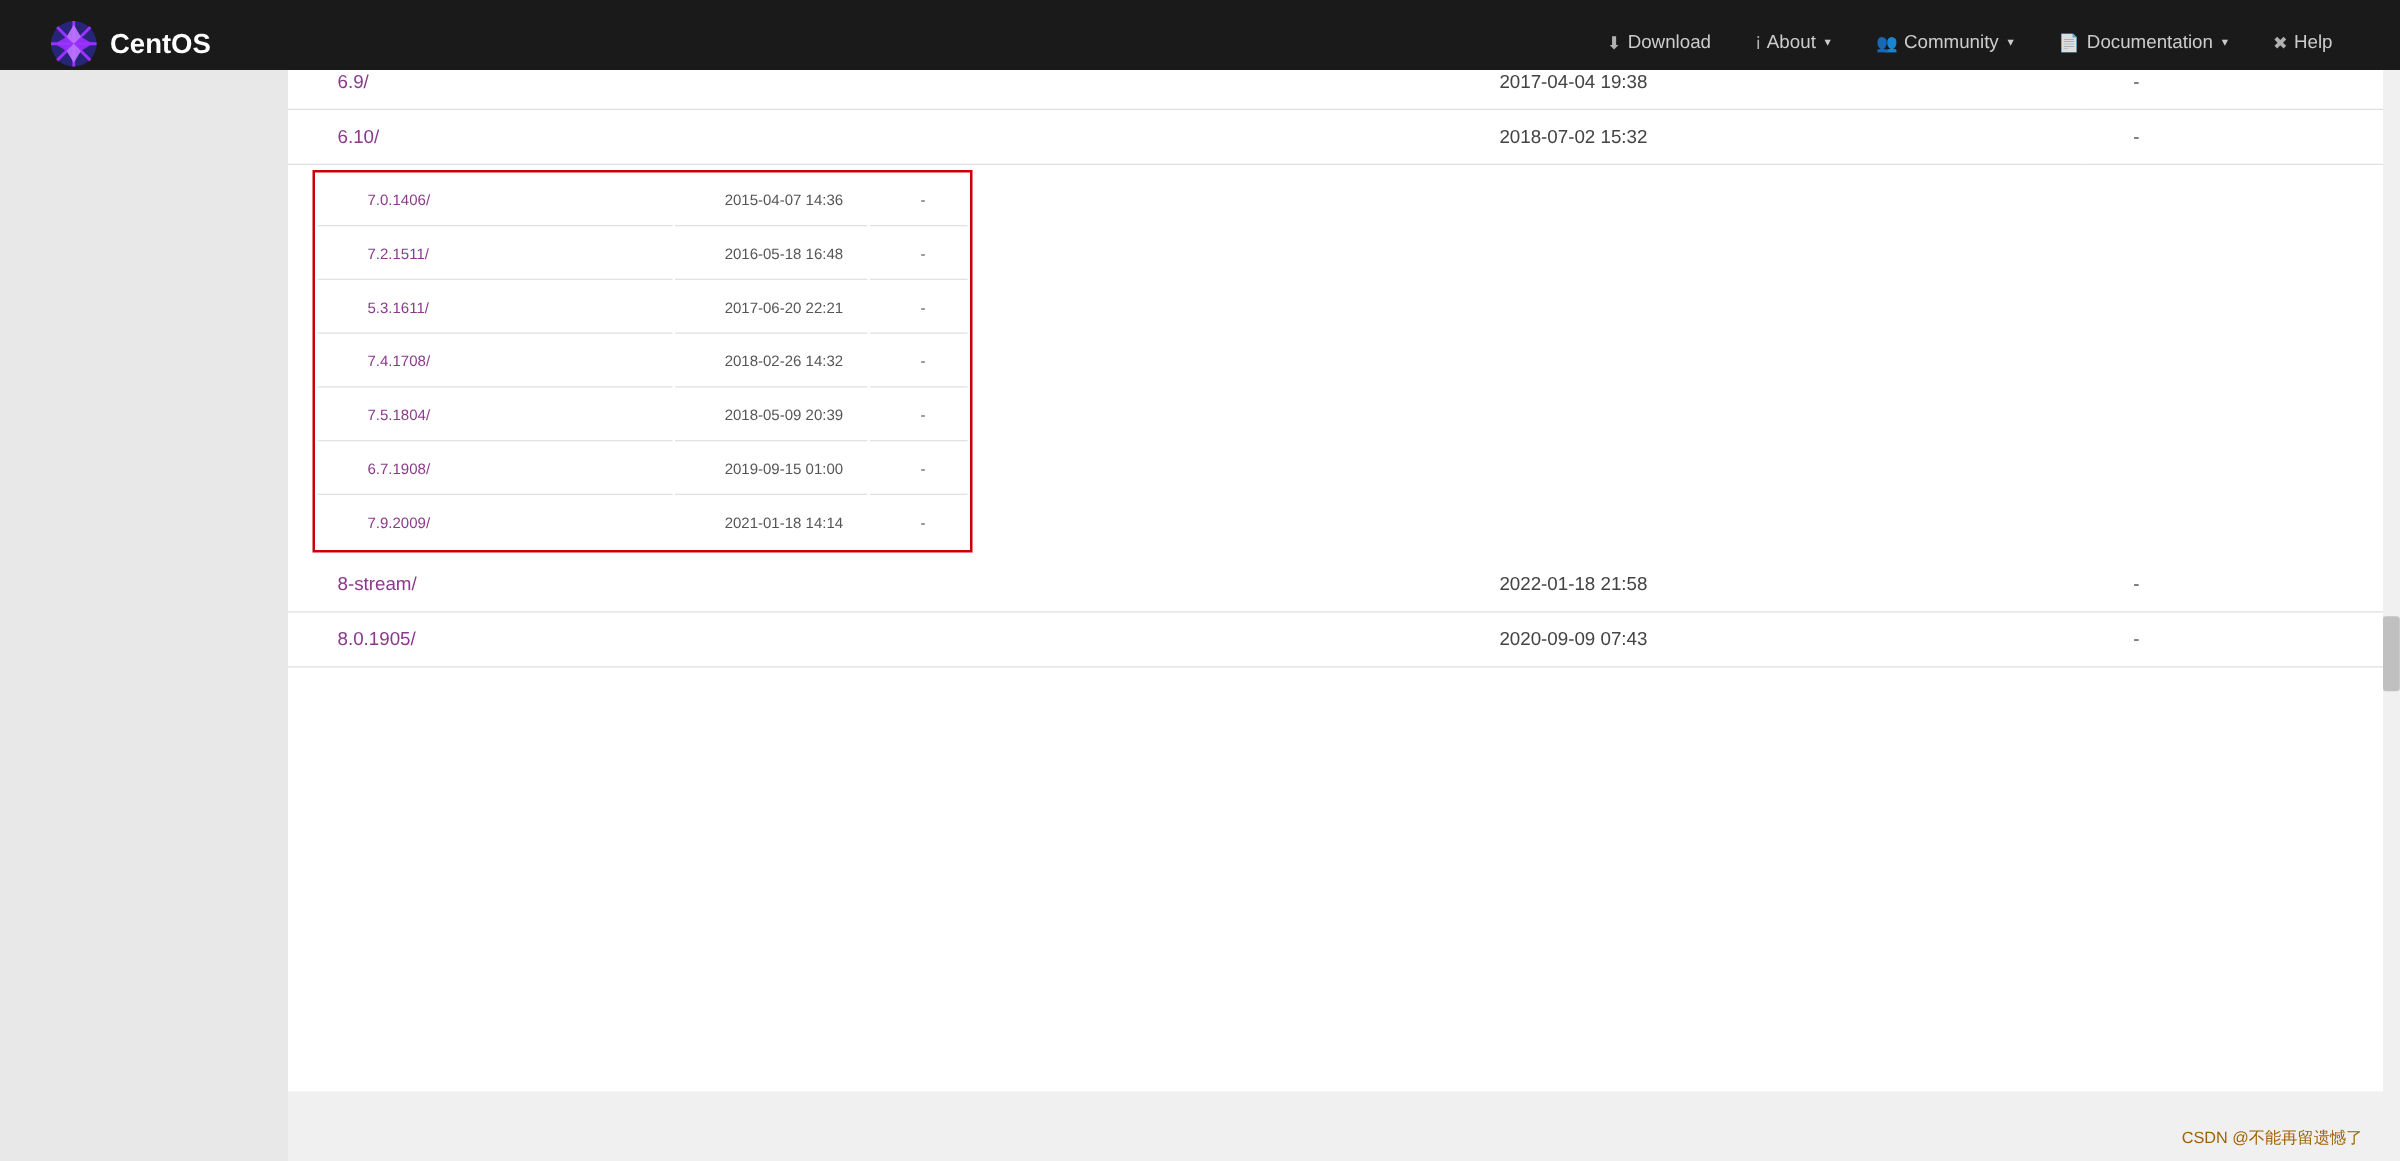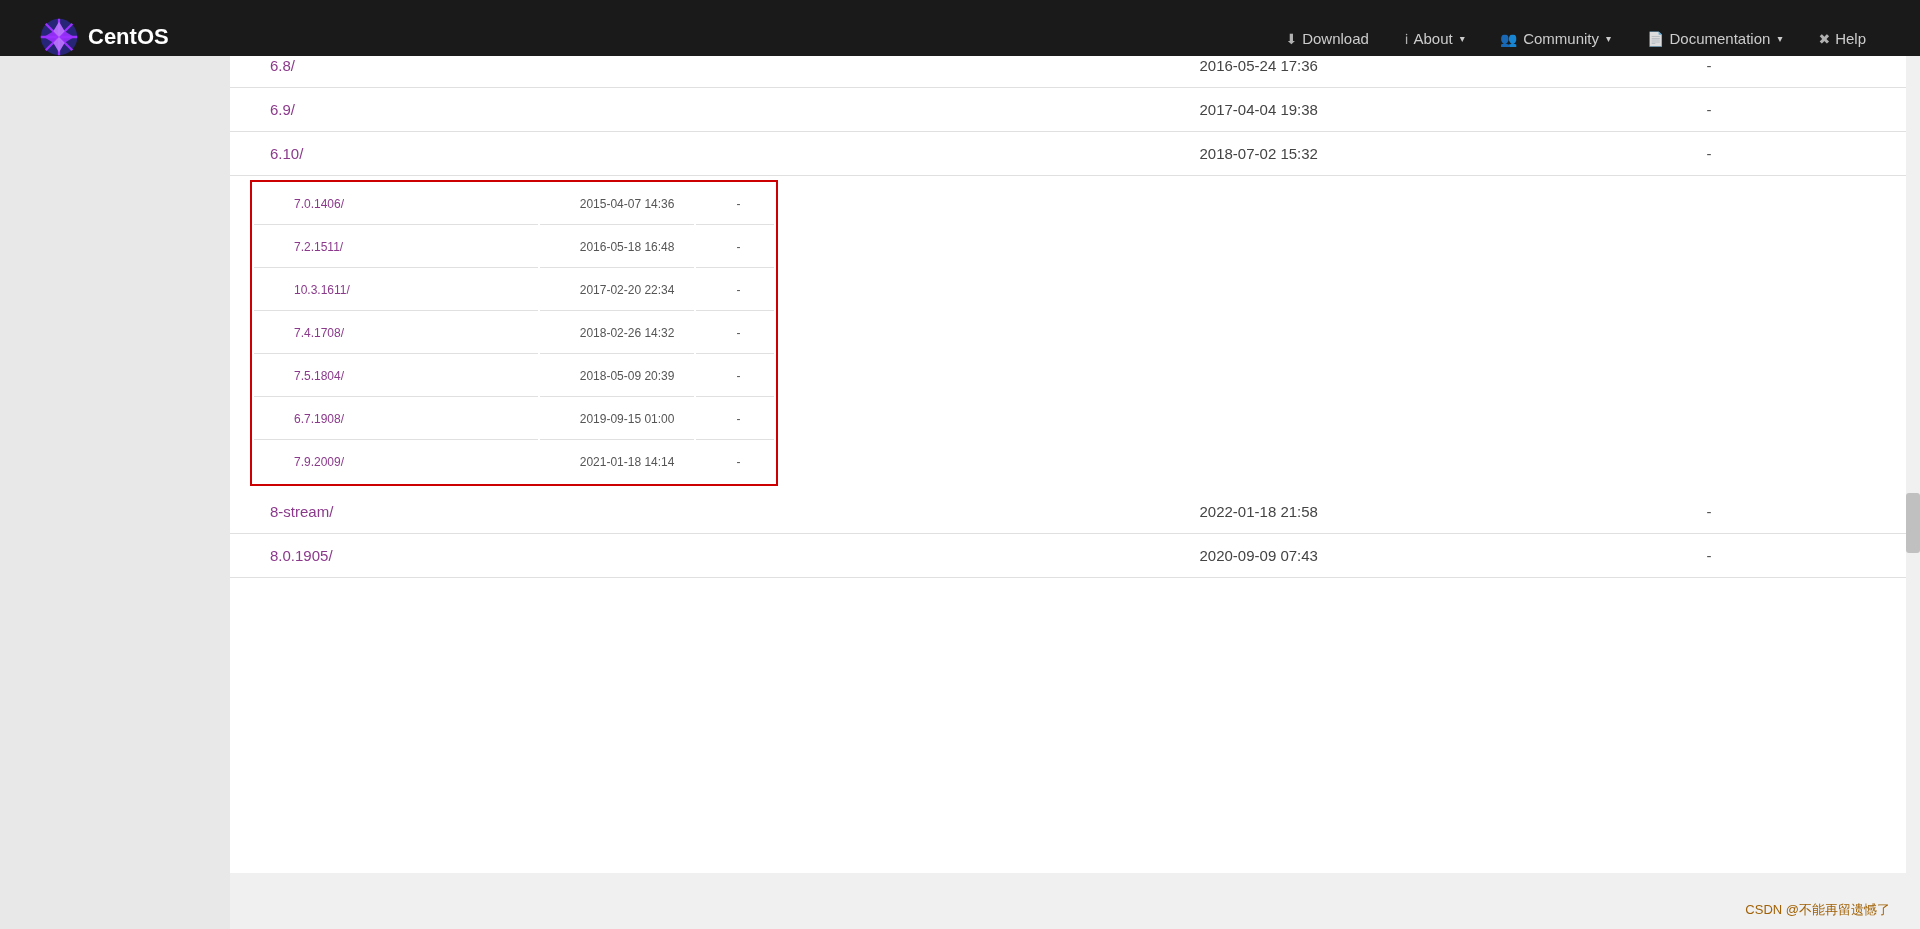--- a/index.html
+++ b/index.html
@@ -12,22 +12,22 @@
       font-family: Arial, sans-serif;
       background-color: #f0f0f0;
       min-height: 929px;
     }
 
     
     .navbar {
       background-color: #1a1a1a;
       height: 56px;
       display: flex;
-      align-items: flex-end;
-      padding: 0 40px;
+      align-items: flex-start;
+      padding: 16px 40px;
       position: fixed;
       top: 0;
       left: 0;
       right: 0;
       z-index: 100;
     }
 
     .navbar-brand {
       display: flex;
       align-items: center;
@@ -261,27 +261,20 @@
     <tbody id="pre-highlight-tbody">
     <tr>
     <td class="name">
       <a class="dir-link" href="#">6.7/</a>
     </td>
     <td class="date">2016-01-21 13:22</td>
     <td class="size">-</td>
   </tr>
         <tr>
     <td class="name">
-      <a class="dir-link" href="#">6.8/</a>
-    </td>
-    <td class="date">2016-05-24 17:36</td>
-    <td class="size">-</td>
-  </tr>
-        <tr>
-    <td class="name">
       <a class="dir-link" href="#">6.9/</a>
     </td>
     <td class="date">2017-04-04 19:38</td>
     <td class="size">-</td>
   </tr>
         <tr>
     <td class="name">
       <a class="dir-link" href="#">6.10/</a>
     </td>
     <td class="date">2018-07-02 15:32</td>
@@ -301,23 +294,23 @@
   </tr>
         <tr>
     <td class="name">
       <a class="dir-link" href="#">7.2.1511/</a>
     </td>
     <td class="date">2016-05-18 16:48</td>
     <td class="size">-</td>
   </tr>
         <tr>
     <td class="name">
-      <a class="dir-link" href="#">10.3.1611/</a>
-    </td>
-    <td class="date">2017-02-20 22:34</td>
+      <a class="dir-link" href="#">5.3.1611/</a>
+    </td>
+    <td class="date">2017-06-20 22:21</td>
     <td class="size">-</td>
   </tr>
         <tr>
     <td class="name">
       <a class="dir-link" href="#">7.4.1708/</a>
     </td>
     <td class="date">2018-02-26 14:32</td>
     <td class="size">-</td>
   </tr>
         <tr>

